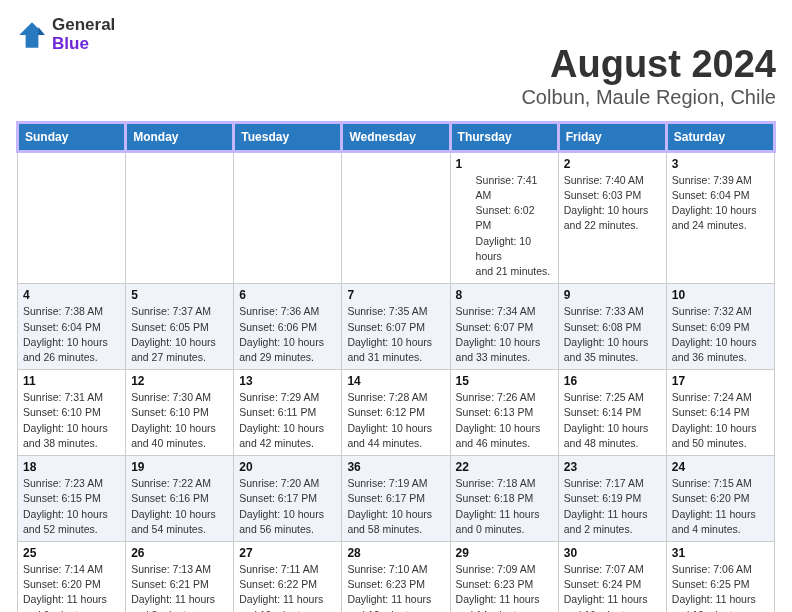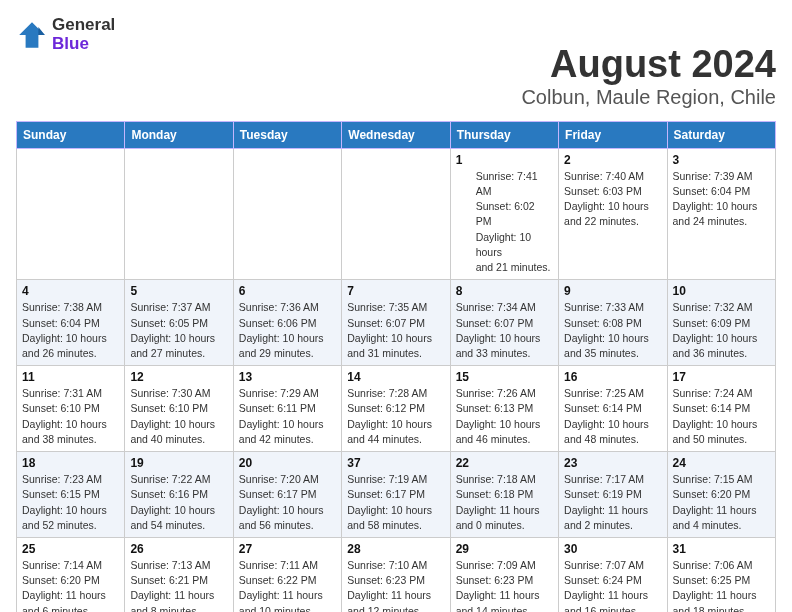--- a/index.html
+++ b/index.html
@@ -49,21 +49,21 @@
       border-collapse: collapse;
       font-size: 11px;
     }
     .calendar-table th {
       background-color: #2979c0;
       color: #fff;
       text-align: left;
       padding: 6px 6px;
       font-size: 12px;
       font-weight: bold;
-      border: 1px solid #c4b5fd;
+      border: 3px solid #c4b5fd;
     }
     .calendar-table td {
       border: 1px solid #ccc;
       vertical-align: top;
       padding: 4px 5px;
       width: 108px;
       min-height: 80px;
       height: 80px;
       background: #fff;
     }
@@ -266,21 +266,21 @@
 and 54 minutes.</div>
         </td>
         <td>
           <div class="day-number">20</div>
           <div class="day-info" style="white-space: pre-line;">Sunrise: 7:20 AM
 Sunset: 6:17 PM
 Daylight: 10 hours
 and 56 minutes.</div>
         </td>
         <td>
-          <div class="day-number">37</div>
+          <div class="day-number">36</div>
           <div class="day-info" style="white-space: pre-line;">Sunrise: 7:19 AM
 Sunset: 6:17 PM
 Daylight: 10 hours
 and 58 minutes.</div>
         </td>
         <td>
           <div class="day-number">22</div>
           <div class="day-info" style="white-space: pre-line;">Sunrise: 7:18 AM
 Sunset: 6:18 PM
 Daylight: 11 hours

